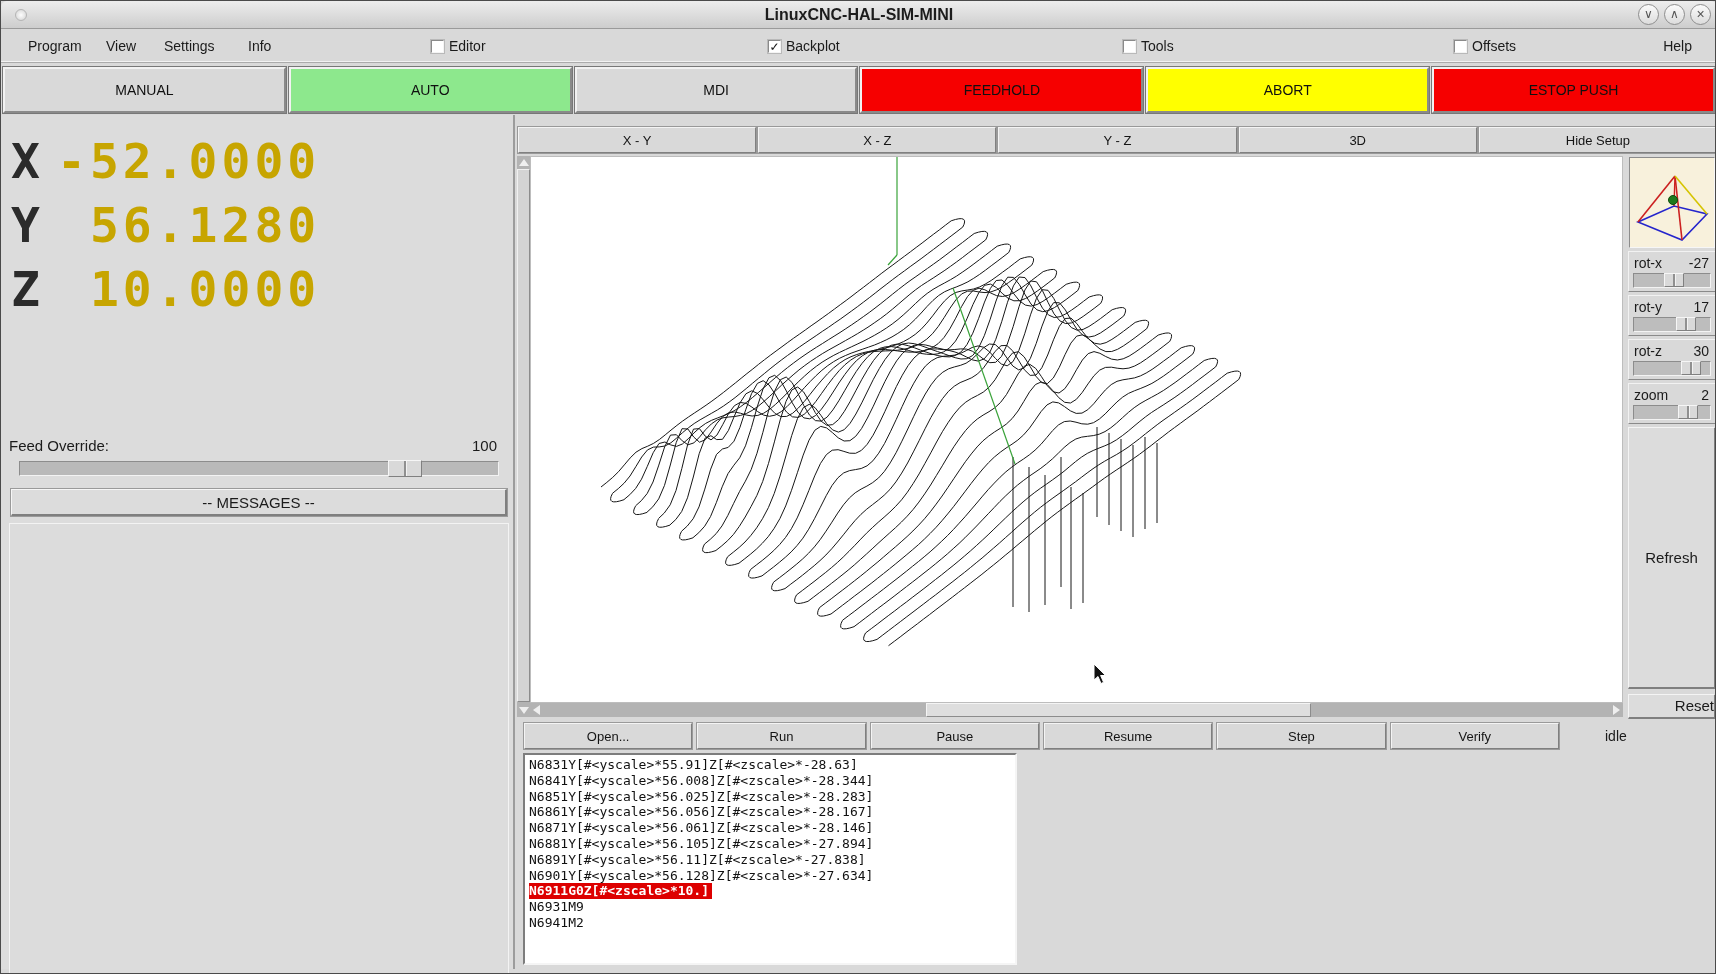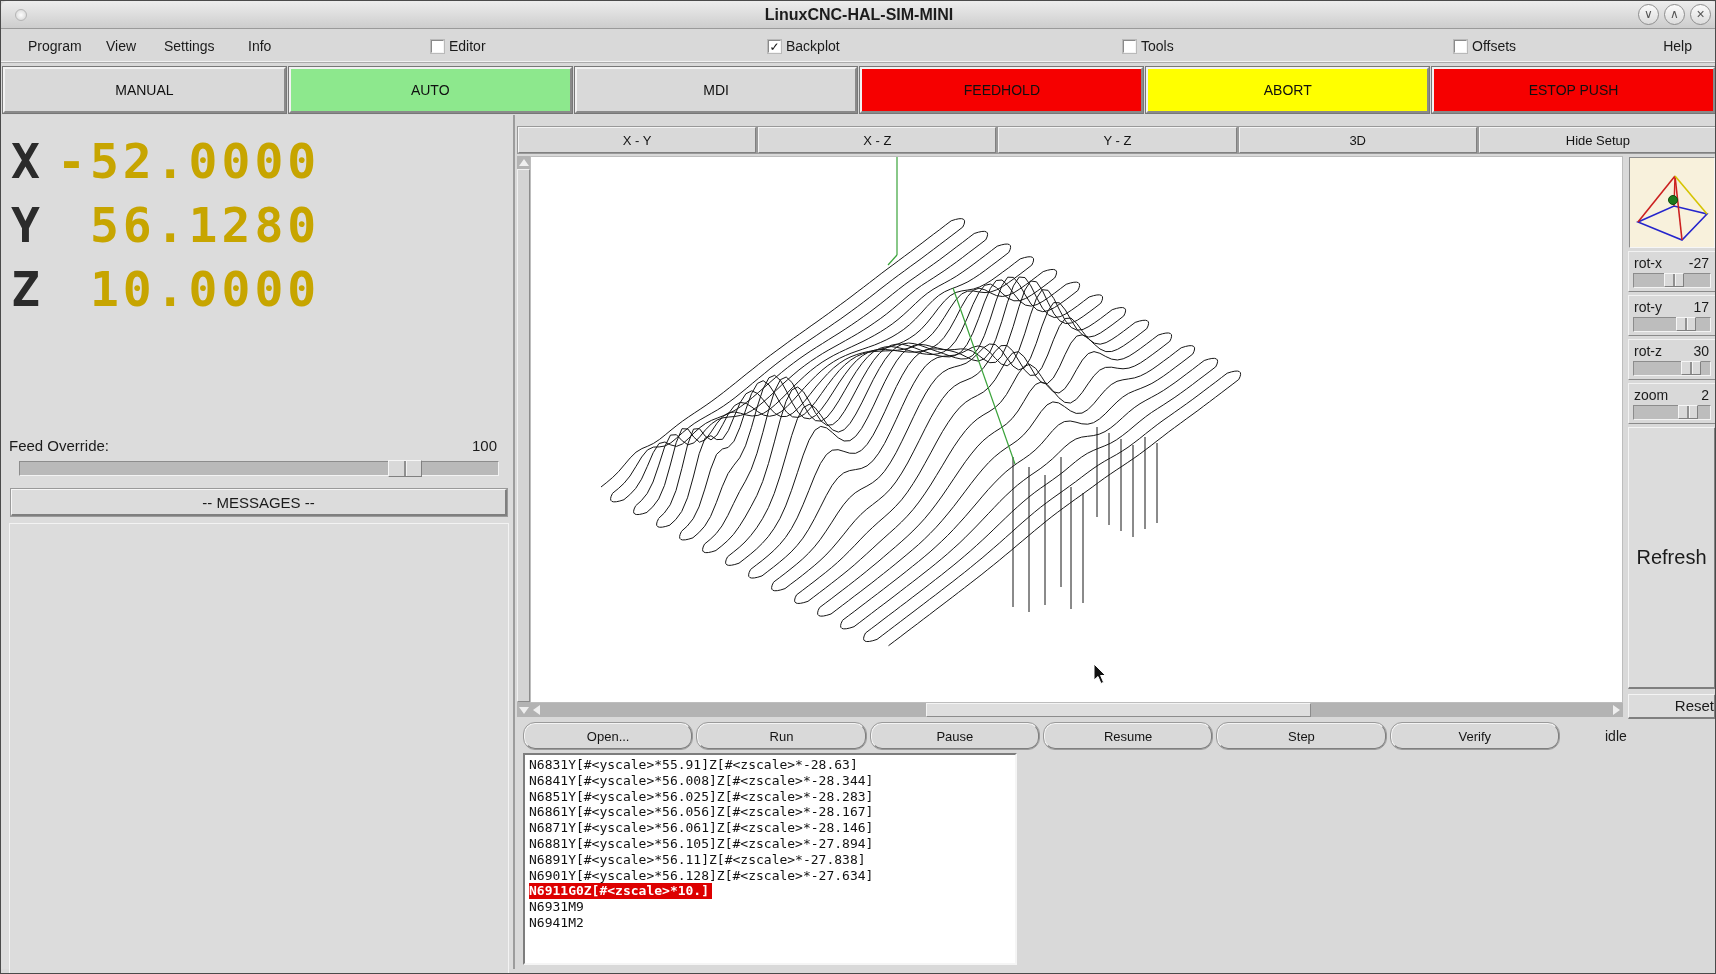--- a/index.html
+++ b/index.html
@@ -83,30 +83,30 @@
     border-top:1px solid #f2f2f2; border-left:1px solid #f2f2f2; border-bottom:1px solid #8a8a8a; border-right:1px solid #8a8a8a; }
   .sg-label { position:absolute; left:5px; top:3px; font-size:14px; color:#1b1b1b; }
   .sg-value { position:absolute; right:6px; top:3px; font-size:14px; color:#1b1b1b; }
   .sg-slider { position:absolute; left:4px; top:21px; width:78px; height:15px; background:#bdbdbd;
     border-top:1px solid #8c8c8c; border-left:1px solid #8c8c8c; border-bottom:1px solid #f3f3f3; border-right:1px solid #f3f3f3; }
   .sg-slider .handle { position:absolute; top:-1px; width:20px; height:14px; background:#d9d9d9;
     border-top:1px solid #f6f6f6; border-left:1px solid #f6f6f6; border-bottom:1px solid #808080; border-right:1px solid #808080; }
   .sg-slider .handle::after { content:""; position:absolute; left:8px; top:0; width:2px; height:100%; background:#909090; box-shadow:1px 0 0 #f2f2f2; }
   .refreshbtn { position:absolute; left:0; top:276px; width:88px; height:262px; background:#dcdcdc;
     border-top:1px solid #f4f4f4; border-left:1px solid #f4f4f4; border-bottom:2px solid #7f7f7f; border-right:2px solid #7f7f7f;
-    font-size:20px; color:#1b1b1b; display:flex; align-items:center; justify-content:center; }
+    font-size:15px; color:#1b1b1b; display:flex; align-items:center; justify-content:center; }
   .resetbtn { position:absolute; left:0; top:543px; width:88px; height:25px; background:#dcdcdc;
     border-top:1px solid #f4f4f4; border-left:1px solid #f4f4f4; border-bottom:2px solid #7f7f7f; border-right:2px solid #7f7f7f;
     font-size:15px; color:#1b1b1b; text-align:right; line-height:22px; }
 
   
   .ctrlrow { position:absolute; left:523px; top:722px; width:1035px; height:26px; display:flex; gap:5px; }
   .ctrlbtn { flex:1 1 0; background:#d9d9d9; border-top:1px solid #f4f4f4; border-left:1px solid #f4f4f4;
     border-bottom:1px solid #7f7f7f; border-right:1px solid #7f7f7f; outline:1px solid #9a9a9a;
-    font-size:13px; color:#151515; display:flex; align-items:center; justify-content:center;border-radius:11px; }
+    font-size:13px; color:#151515; display:flex; align-items:center; justify-content:center; }
   .status-idle { position:absolute; left:1604px; top:727px; font-size:14px; color:#1b1b1b; }
 
   
   .gcode { position:absolute; left:522px; top:752px; width:494px; height:212px; background:#ffffff;
     border-top:2px solid #7d7d7d; border-left:2px solid #7d7d7d; border-bottom:2px solid #f5f5f5; border-right:2px solid #f5f5f5;
     font-family:"DejaVu Sans Mono",monospace; font-size:13px; color:#111; padding:2px 0 0 4px; overflow:hidden; }
   .gline { height:15.8px; white-space:pre; }
   .gline.hl { background:#dd0000; color:#ffffff; display:inline-block; padding-right:3px; height:15.8px; }
   .hlrow { height:15.8px;font-weight:bold; }
 

